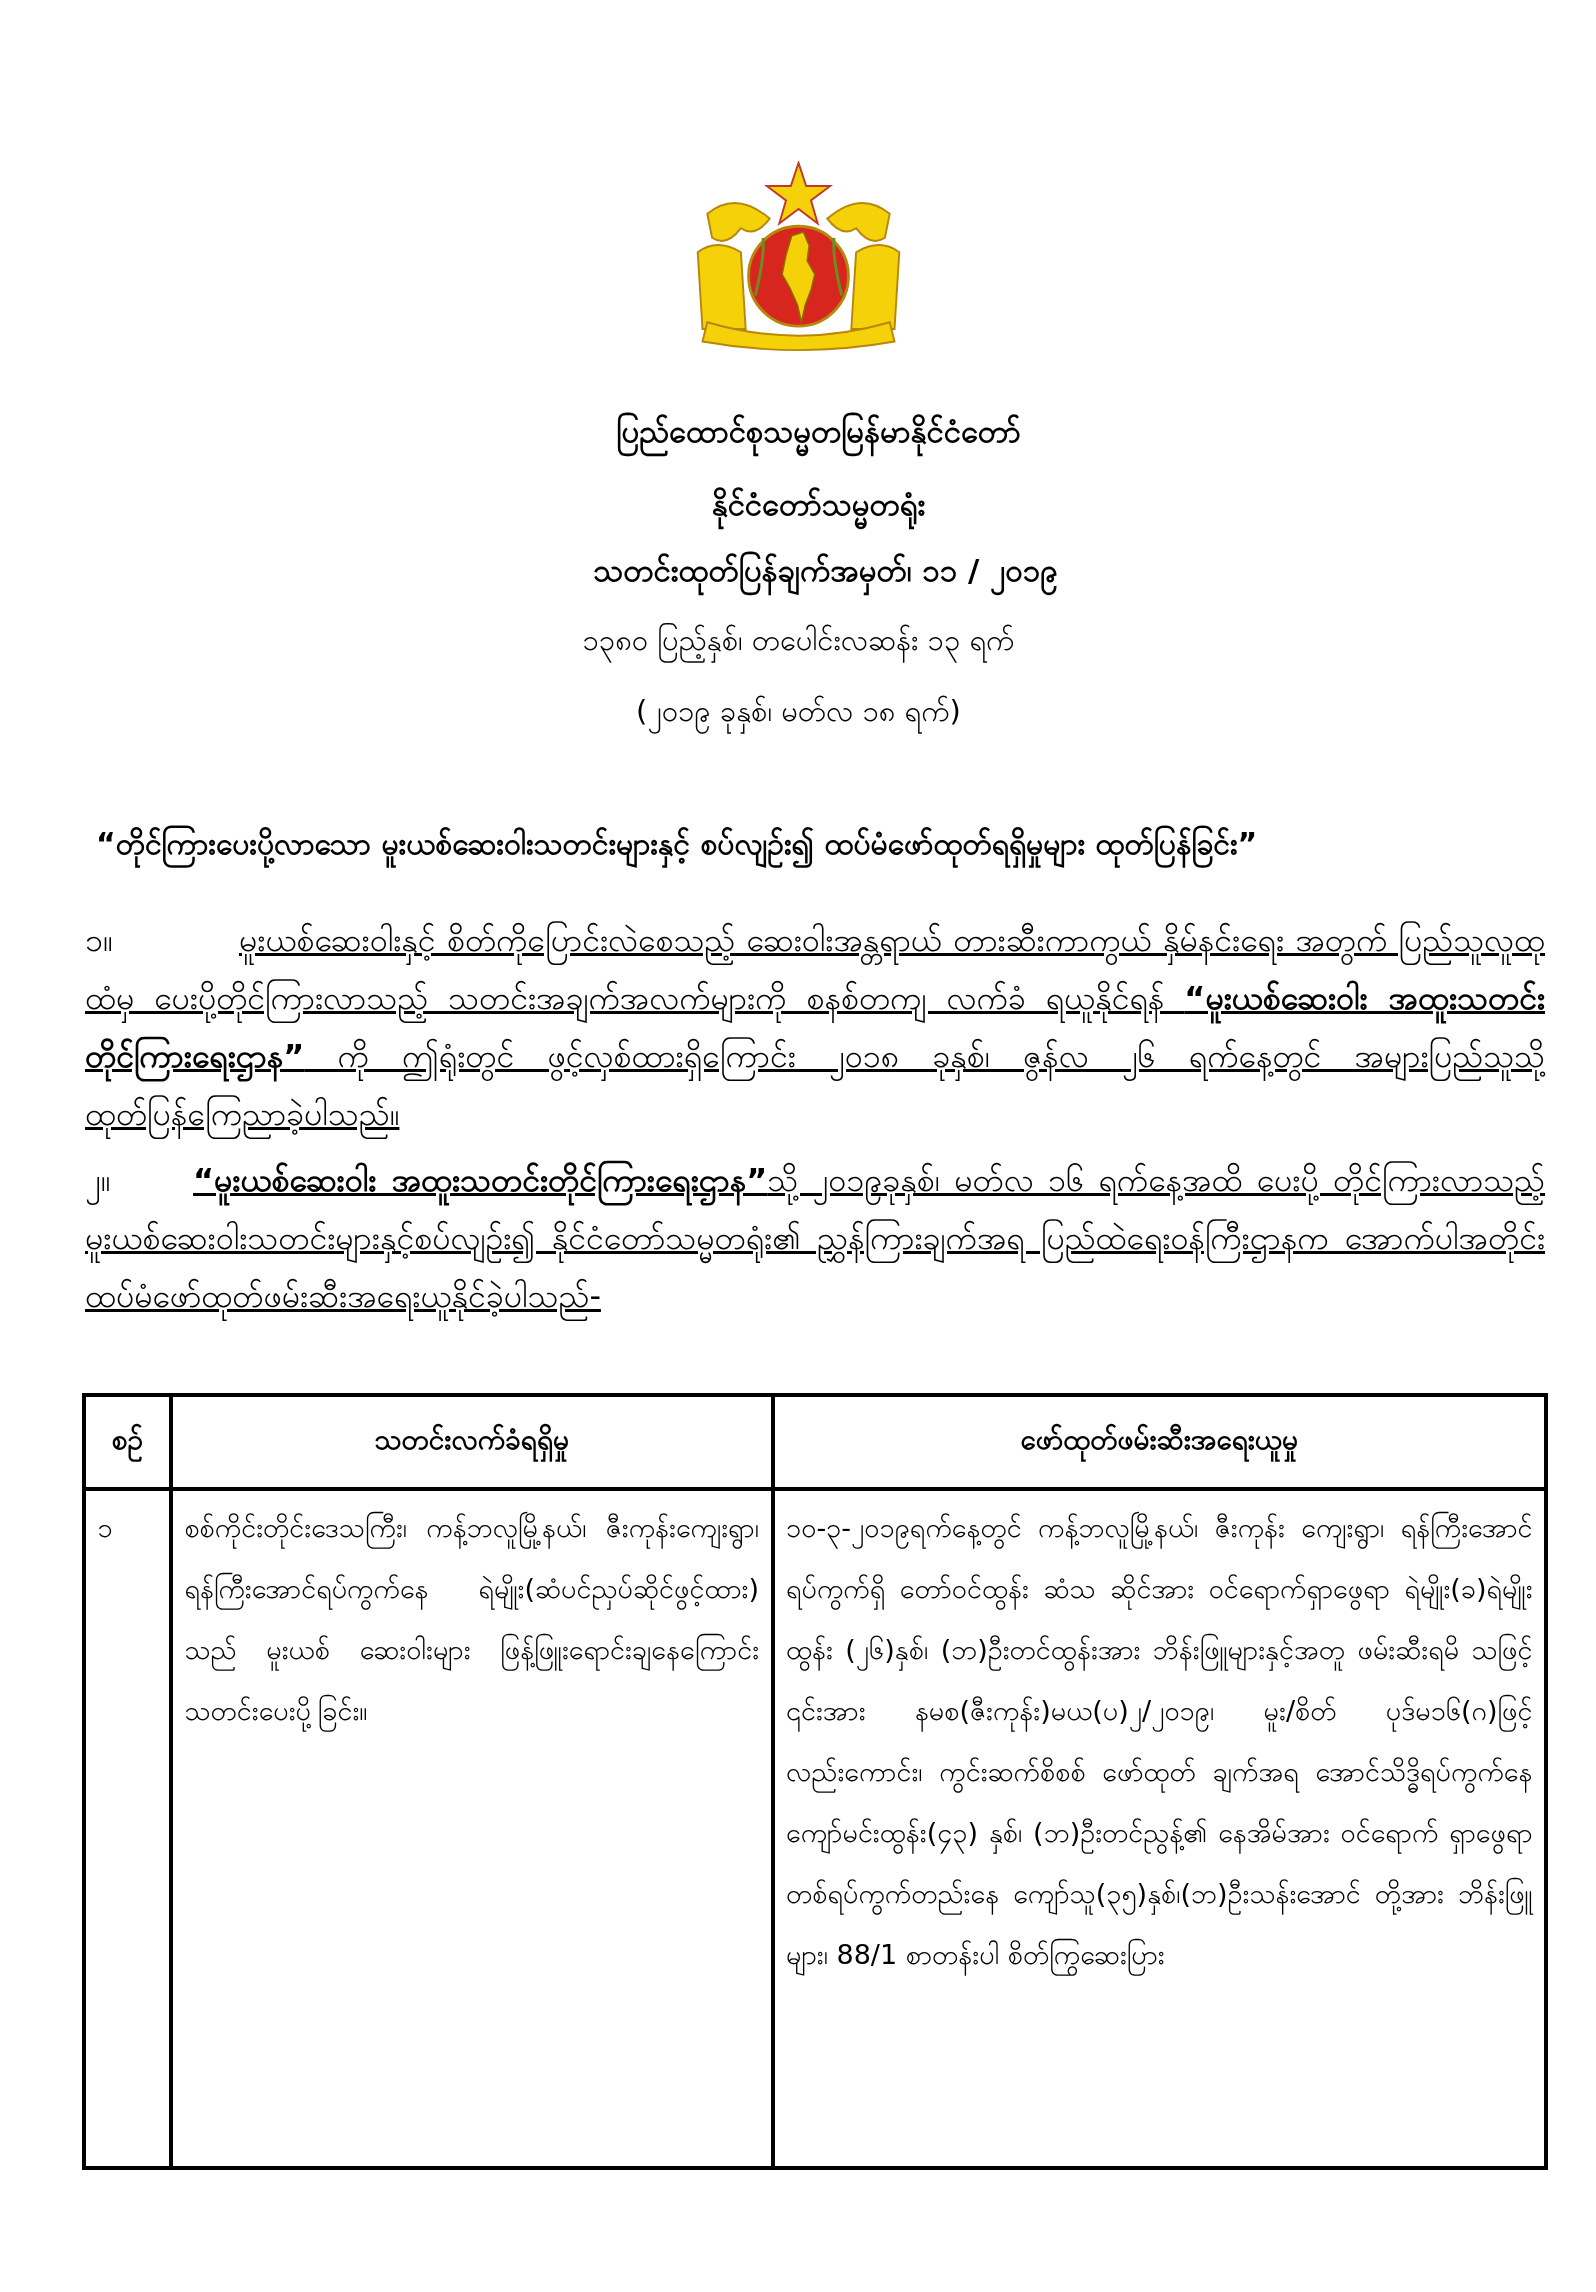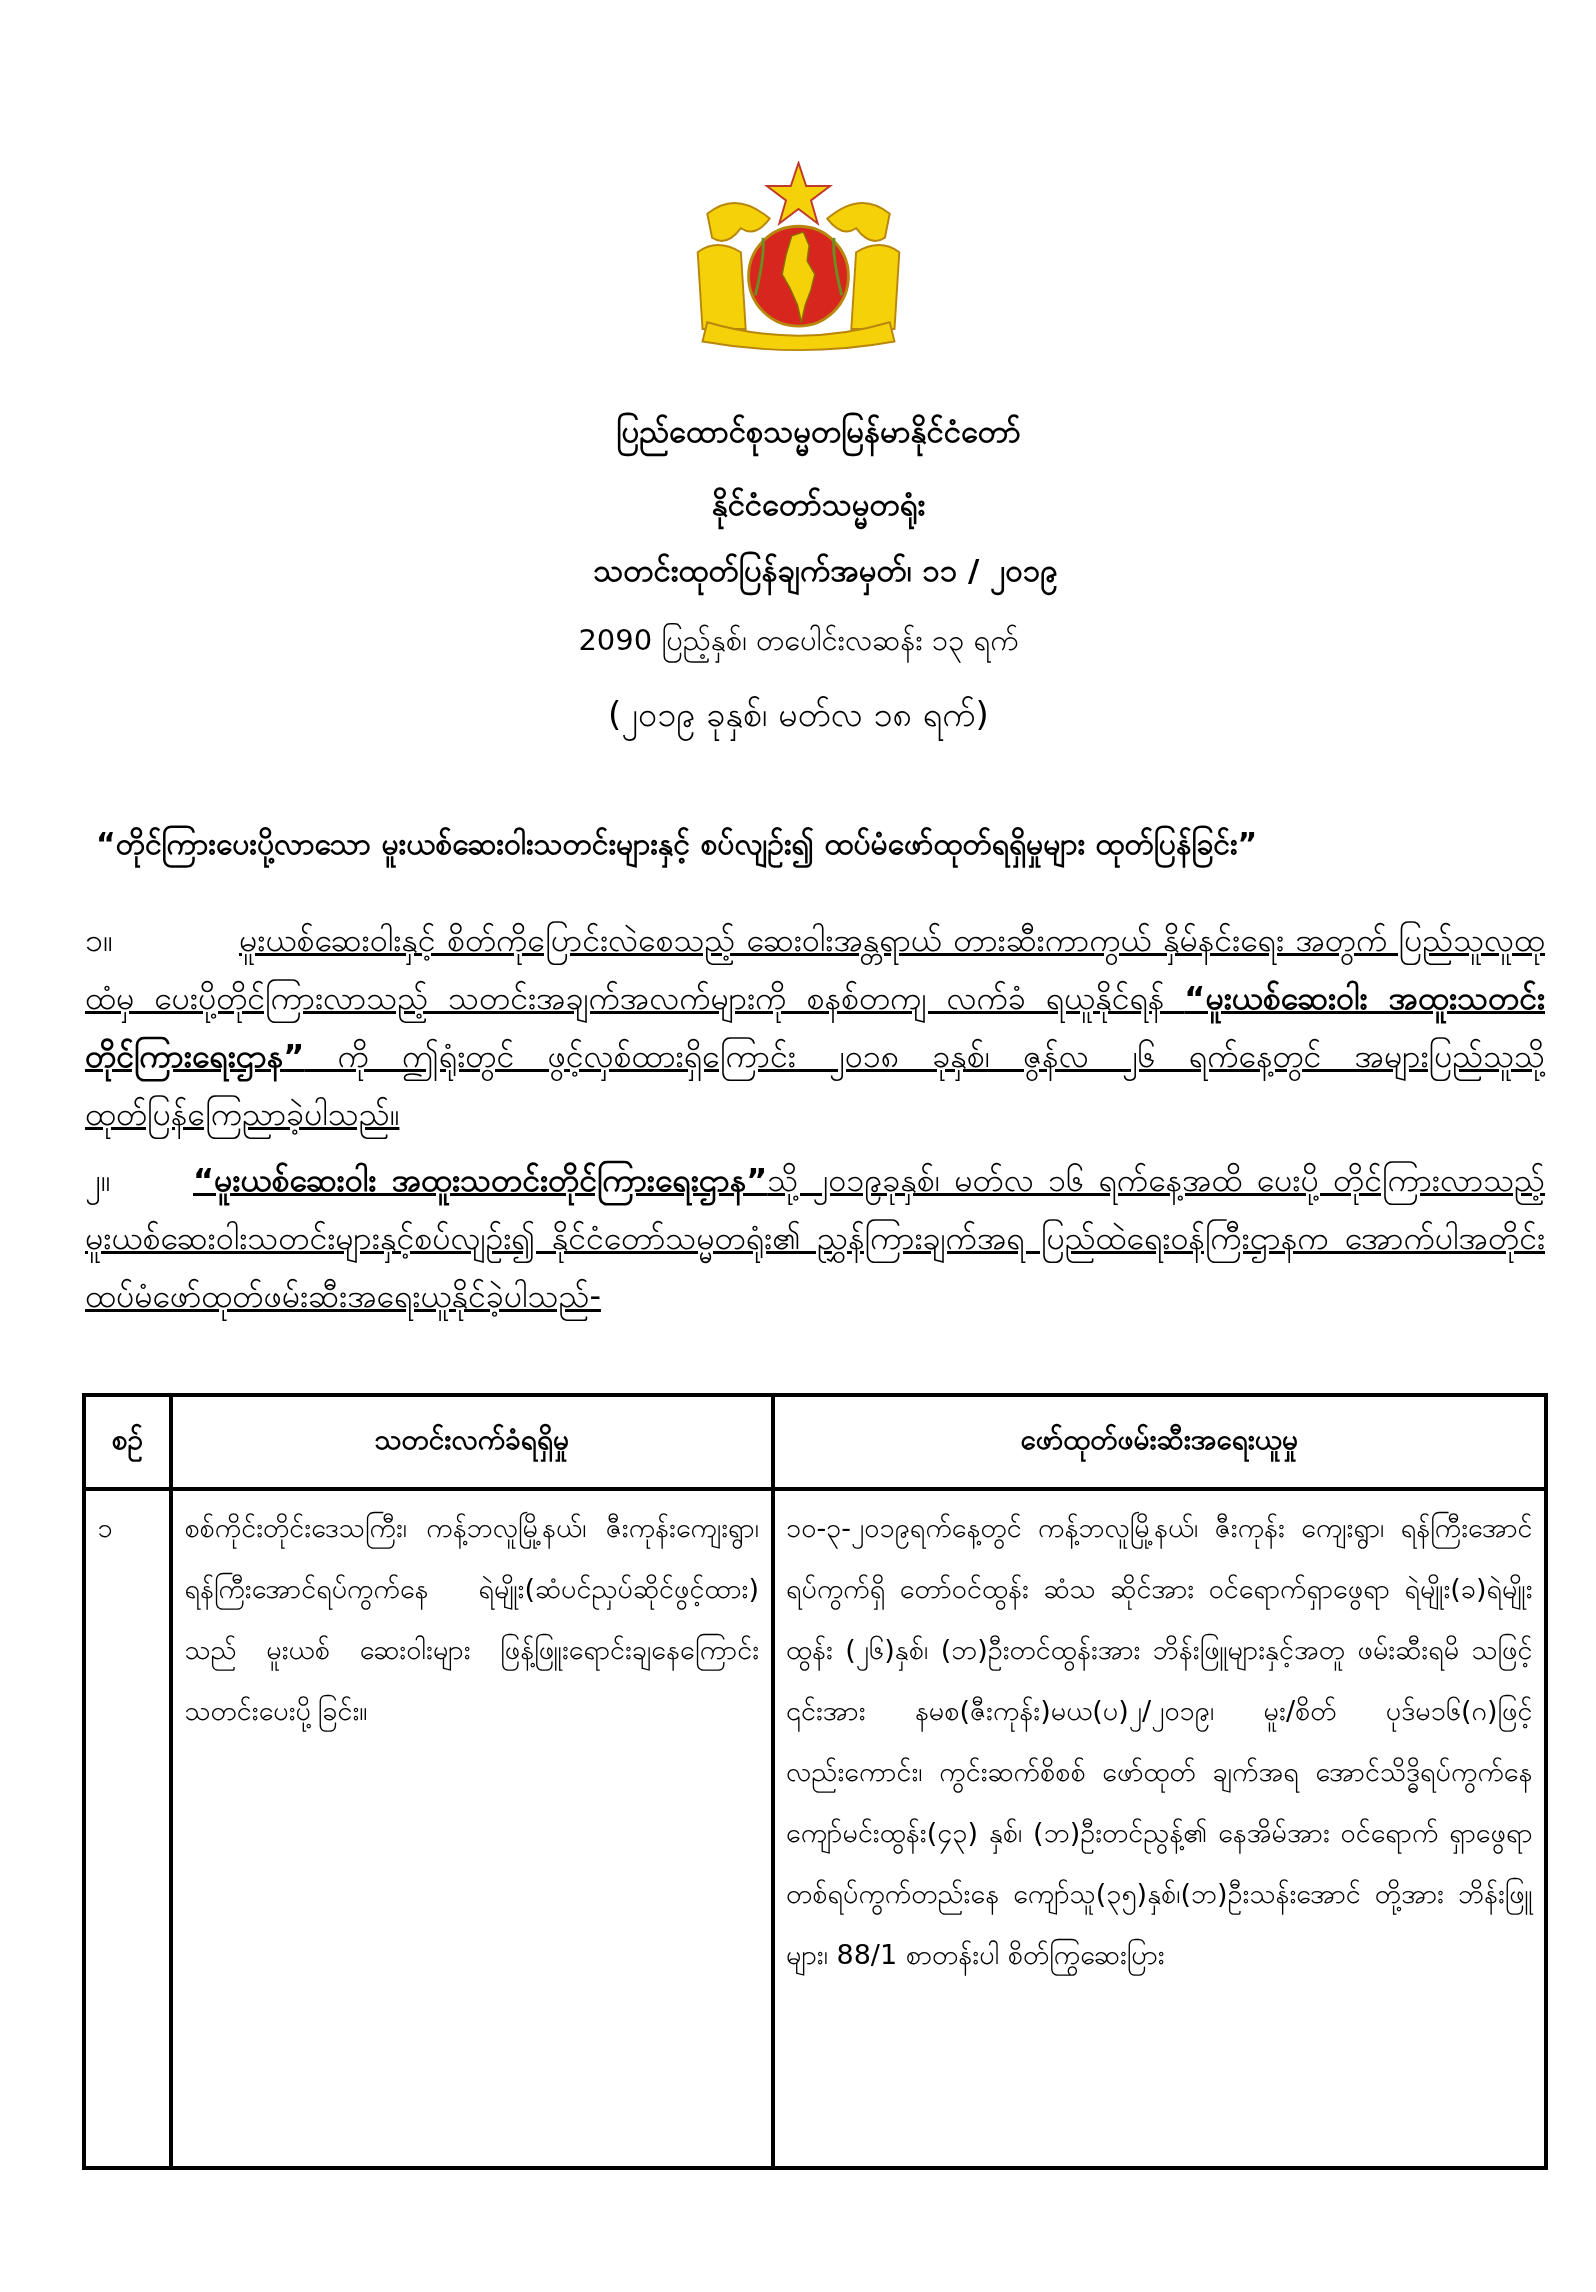--- a/index.html
+++ b/index.html
@@ -12,21 +12,21 @@
   }
   .center-line {
     position: absolute; left: 0; width: 1597px; text-align: center;
     white-space: nowrap;
   }
   .bold { font-weight: bold; margin-left: 20px; }
   .t1 { top: 411px; font-size: 31px; }
   .t2 { top: 484px; font-size: 31px; }
   .t3 { top: 550px; font-size: 31px; padding-left: 7px; }
   .t4 { top: 621px; font-size: 29px; }
-  .t5 { top: 692px; font-size: 34px; }
+  .t5 { top: 692px; font-size: 29px; }
   .headline {
     position: absolute; left: 96px; width: 1460px; top: 824px;
     font-size: 30px; font-weight: bold; text-align: left; white-space: nowrap;
   }
   .para {
     position: absolute; left: 85px; width: 1460px; font-size: 32px;
     line-height: 58px; text-align: justify; text-decoration: underline;
   }
   .p1 { top: 911px; }
   .p2 { top: 1151px; }
@@ -70,21 +70,21 @@
     <path d="M70,140 Q80,100 78,80" stroke="#6b8e23" stroke-width="3" fill="none"></path>
     <path d="M160,140 Q150,100 152,80" stroke="#6b8e23" stroke-width="3" fill="none"></path>
 
     <path d="M20,168 Q115,196 210,168 L215,188 Q115,206 15,188 Z" fill="#f5d10a" stroke="#b8860b" stroke-width="2"></path>
   </svg>
 </div>
 
 <div class="center-line t1 bold">ပြည်ထောင်စုသမ္မတမြန်မာနိုင်ငံတော်</div>
 <div class="center-line t2 bold">နိုင်ငံတော်သမ္မတရုံး</div>
 <div class="center-line t3 bold">သတင်းထုတ်ပြန်ချက်အမှတ်၊ ၁၁ / ၂၀၁၉</div>
-<div class="center-line t4">2090 ပြည့်နှစ်၊ တပေါင်းလဆန်း ၁၃  ရက်</div>
+<div class="center-line t4">၁၃၈၀ ပြည့်နှစ်၊ တပေါင်းလဆန်း ၁၃  ရက်</div>
 <div class="center-line t5">(၂၀၁၉ ခုနှစ်၊ မတ်လ ၁၈ ရက်)</div>
 
 <div class="headline">“တိုင်ကြားပေးပို့လာသော မူးယစ်ဆေးဝါးသတင်းများနှင့် စပ်လျဉ်း၍ ထပ်မံဖော်ထုတ်ရရှိမှုများ ထုတ်ပြန်ခြင်း”</div>
 
 <div class="para p1">
   <span class="num">၁။</span><span>မူးယစ်ဆေးဝါးနှင့် စိတ်ကိုပြောင်းလဲစေသည့် ဆေးဝါးအန္တရာယ် တားဆီးကာကွယ် နှိမ်နင်းရေး အတွက် ပြည်သူလူထုထံမှ ပေးပို့တိုင်ကြားလာသည့် သတင်းအချက်အလက်များကို စနစ်တကျ လက်ခံ ရယူနိုင်ရန် </span><b>“မူးယစ်ဆေးဝါး အထူးသတင်းတိုင်ကြားရေးဌာန”</b><span> ကို ဤရုံးတွင် ဖွင့်လှစ်ထားရှိကြောင်း ၂၀၁၈ ခုနှစ်၊ ဇွန်လ ၂၆ ရက်နေ့တွင် အများပြည်သူသို့ ထုတ်ပြန်ကြေညာခဲ့ပါသည်။</span>
 </div>
 
 <div class="para p2">
   <span class="num2">၂။</span><b>“မူးယစ်ဆေးဝါး အထူးသတင်းတိုင်ကြားရေးဌာန”</b><span>သို့ ၂၀၁၉ခုနှစ်၊ မတ်လ ၁၆ ရက်နေ့အထိ ပေးပို့ တိုင်ကြားလာသည့် မူးယစ်ဆေးဝါးသတင်းများနှင့်စပ်လျဉ်း၍ နိုင်ငံတော်သမ္မတရုံး၏ ညွှန်ကြားချက်အရ ပြည်ထဲရေးဝန်ကြီးဌာနက အောက်ပါအတိုင်း ထပ်မံဖော်ထုတ်ဖမ်းဆီးအရေးယူနိုင်ခဲ့ပါသည်-</span>

